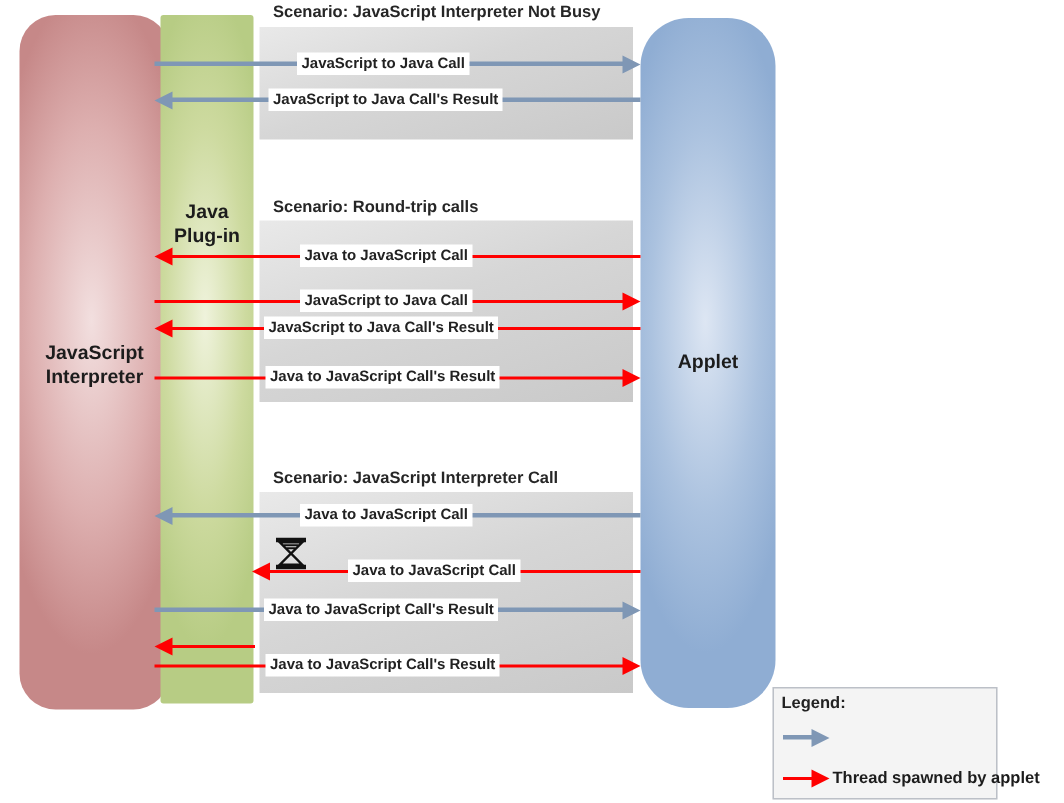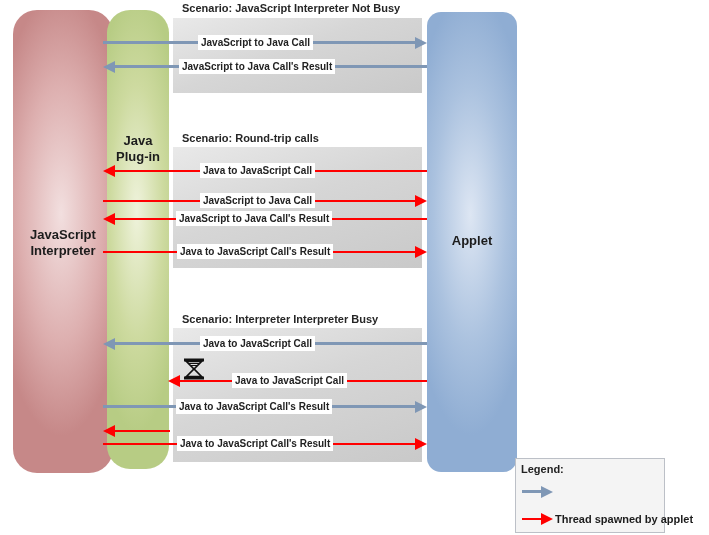--- a/index.html
+++ b/index.html
@@ -7,25 +7,25 @@
     position:relative;width:709px;height:535px;background:#ffffff;overflow:hidden;
     font-family:"Liberation Sans", sans-serif;font-weight:700;color:#222222;
   }
   
   .col{position:absolute;}
   .col-red{
     left:13px;top:10px;width:100px;height:463px;border-radius:24px;
     background:radial-gradient(ellipse 70% 48% at 48% 44%, #f2dfdf 0%, #ddafaf 58%, #c68888 100%);
   }
   .col-green{
-    left:107px;top:10px;width:62px;height:459px;border-radius:23px;
+    left:107px;top:10px;width:62px;height:459px;border-radius:2px;
     background:radial-gradient(ellipse 75% 48% at 48% 44%, #eff3dc 0%, #cdda9f 58%, #b7cc84 100%);
   }
   .col-blue{
-    left:427px;top:12px;width:90px;height:460px;border-radius:14px;
+    left:427px;top:12px;width:90px;height:460px;border-radius:32px;
     background:radial-gradient(ellipse 70% 48% at 48% 44%, #dde6f3 0%, #abc2df 58%, #8fadd3 100%);
   }
   .col-label{
     position:absolute;left:0;width:100%;text-align:center;
     font-size:13px;line-height:16px;color:#1c1c1c;
   }
   .col-red  .col-label{top:217px;}
   .col-green .col-label{top:123px;}
   .col-blue .col-label{top:221px;}
 
@@ -88,21 +88,21 @@
   <div class="col col-blue">
     <div class="col-label">Applet</div>
   </div>
 
   <div class="scenario-box box-1"></div>
   <div class="scenario-box box-2"></div>
   <div class="scenario-box box-3"></div>
 
   <div class="scenario-title title-1">Scenario: JavaScript Interpreter Not Busy</div>
   <div class="scenario-title title-2">Scenario: Round-trip calls</div>
-  <div class="scenario-title title-3">Scenario: Interpreter Interpreter Busy</div>
+  <div class="scenario-title title-3">Scenario: JavaScript Interpreter Call</div>
 
   <div class="arrow blue dir-right" style="left:103px;top:43px;width:324px">
     <span class="shaft"></span>
     <span class="head"></span>
     <span class="arrow-label" style="left:95px">JavaScript to Java Call</span>
   </div>
   <div class="arrow blue dir-left" style="left:103px;top:67px;width:324px">
     <span class="shaft"></span>
     <span class="head"></span>
     <span class="arrow-label" style="left:76px">JavaScript to Java Call's Result</span>

